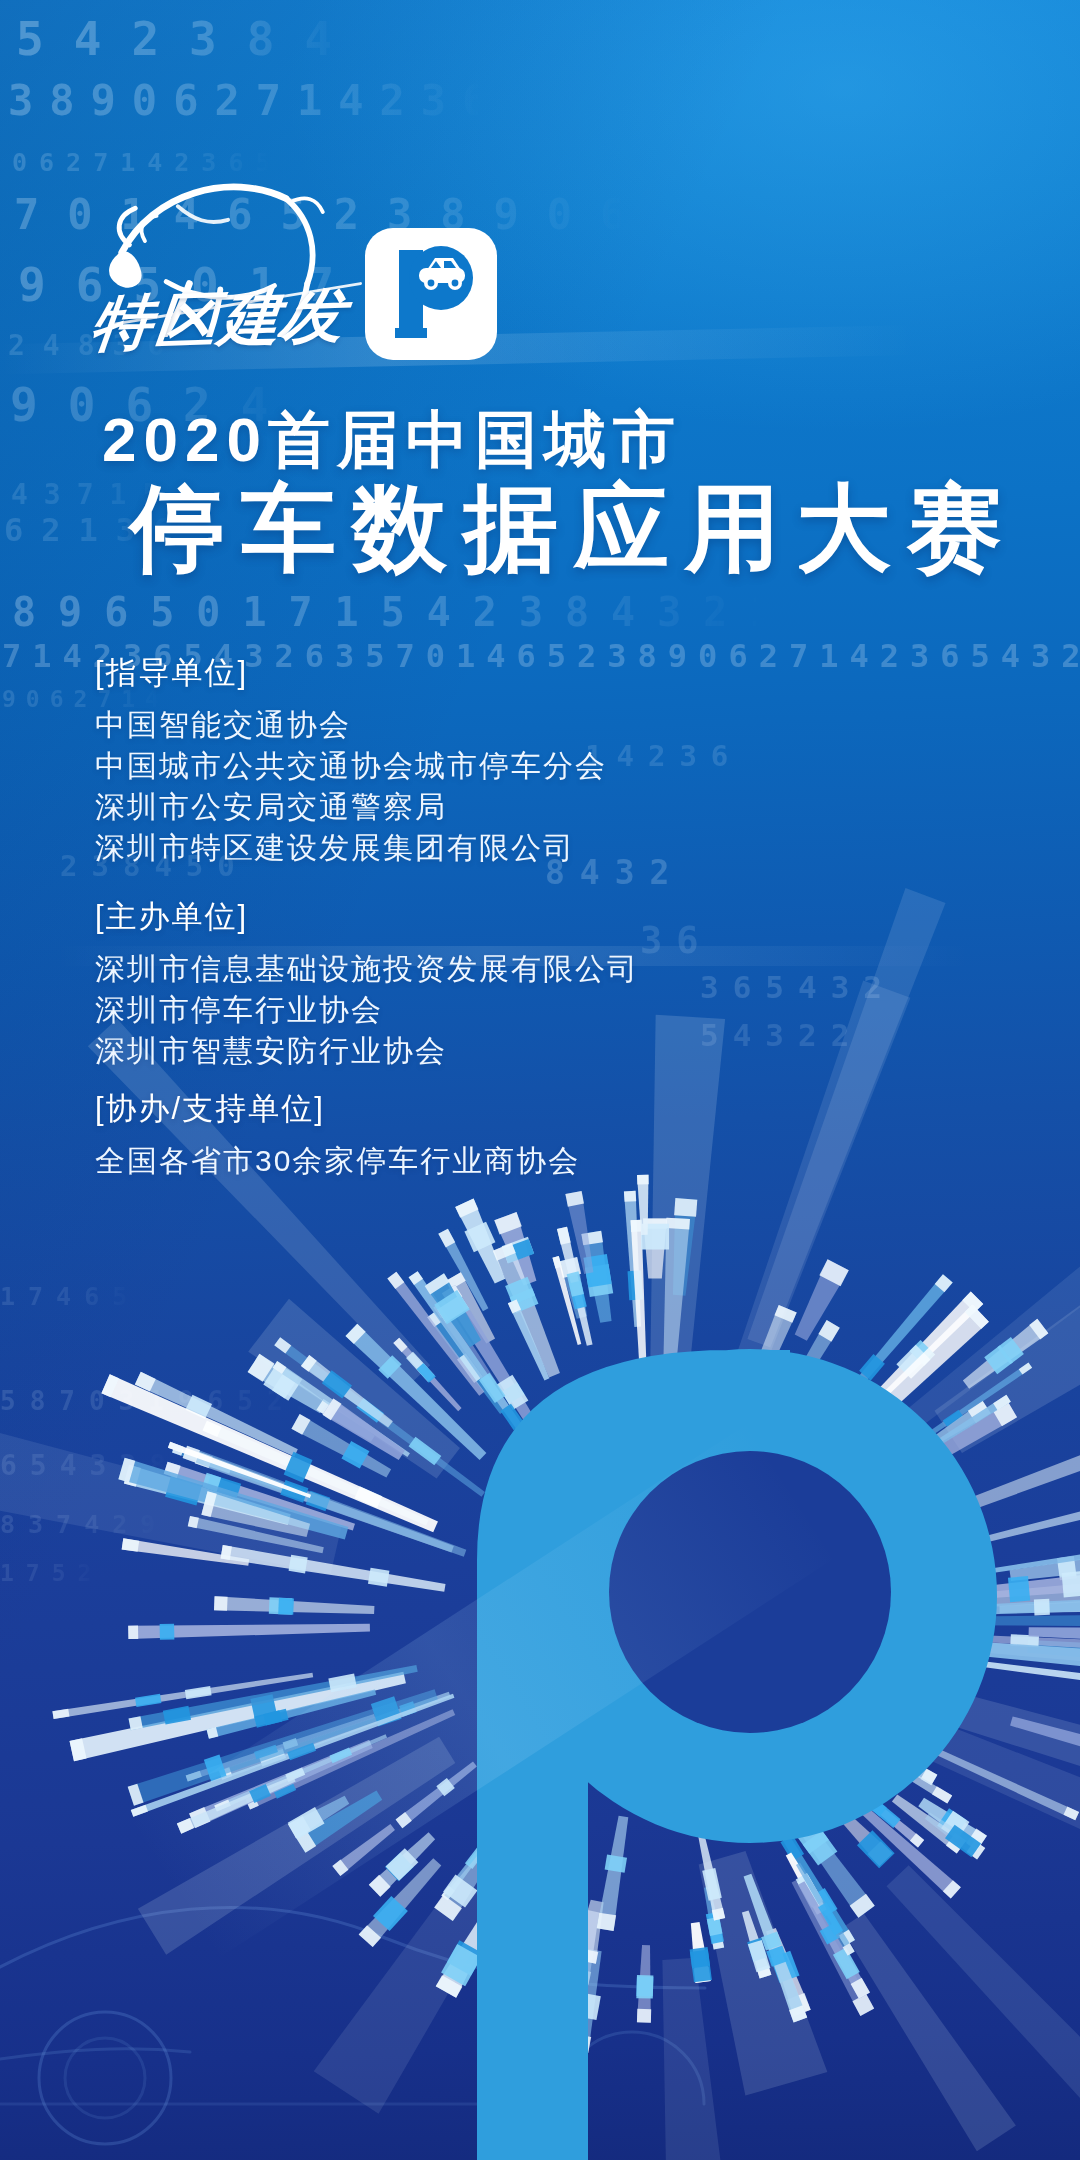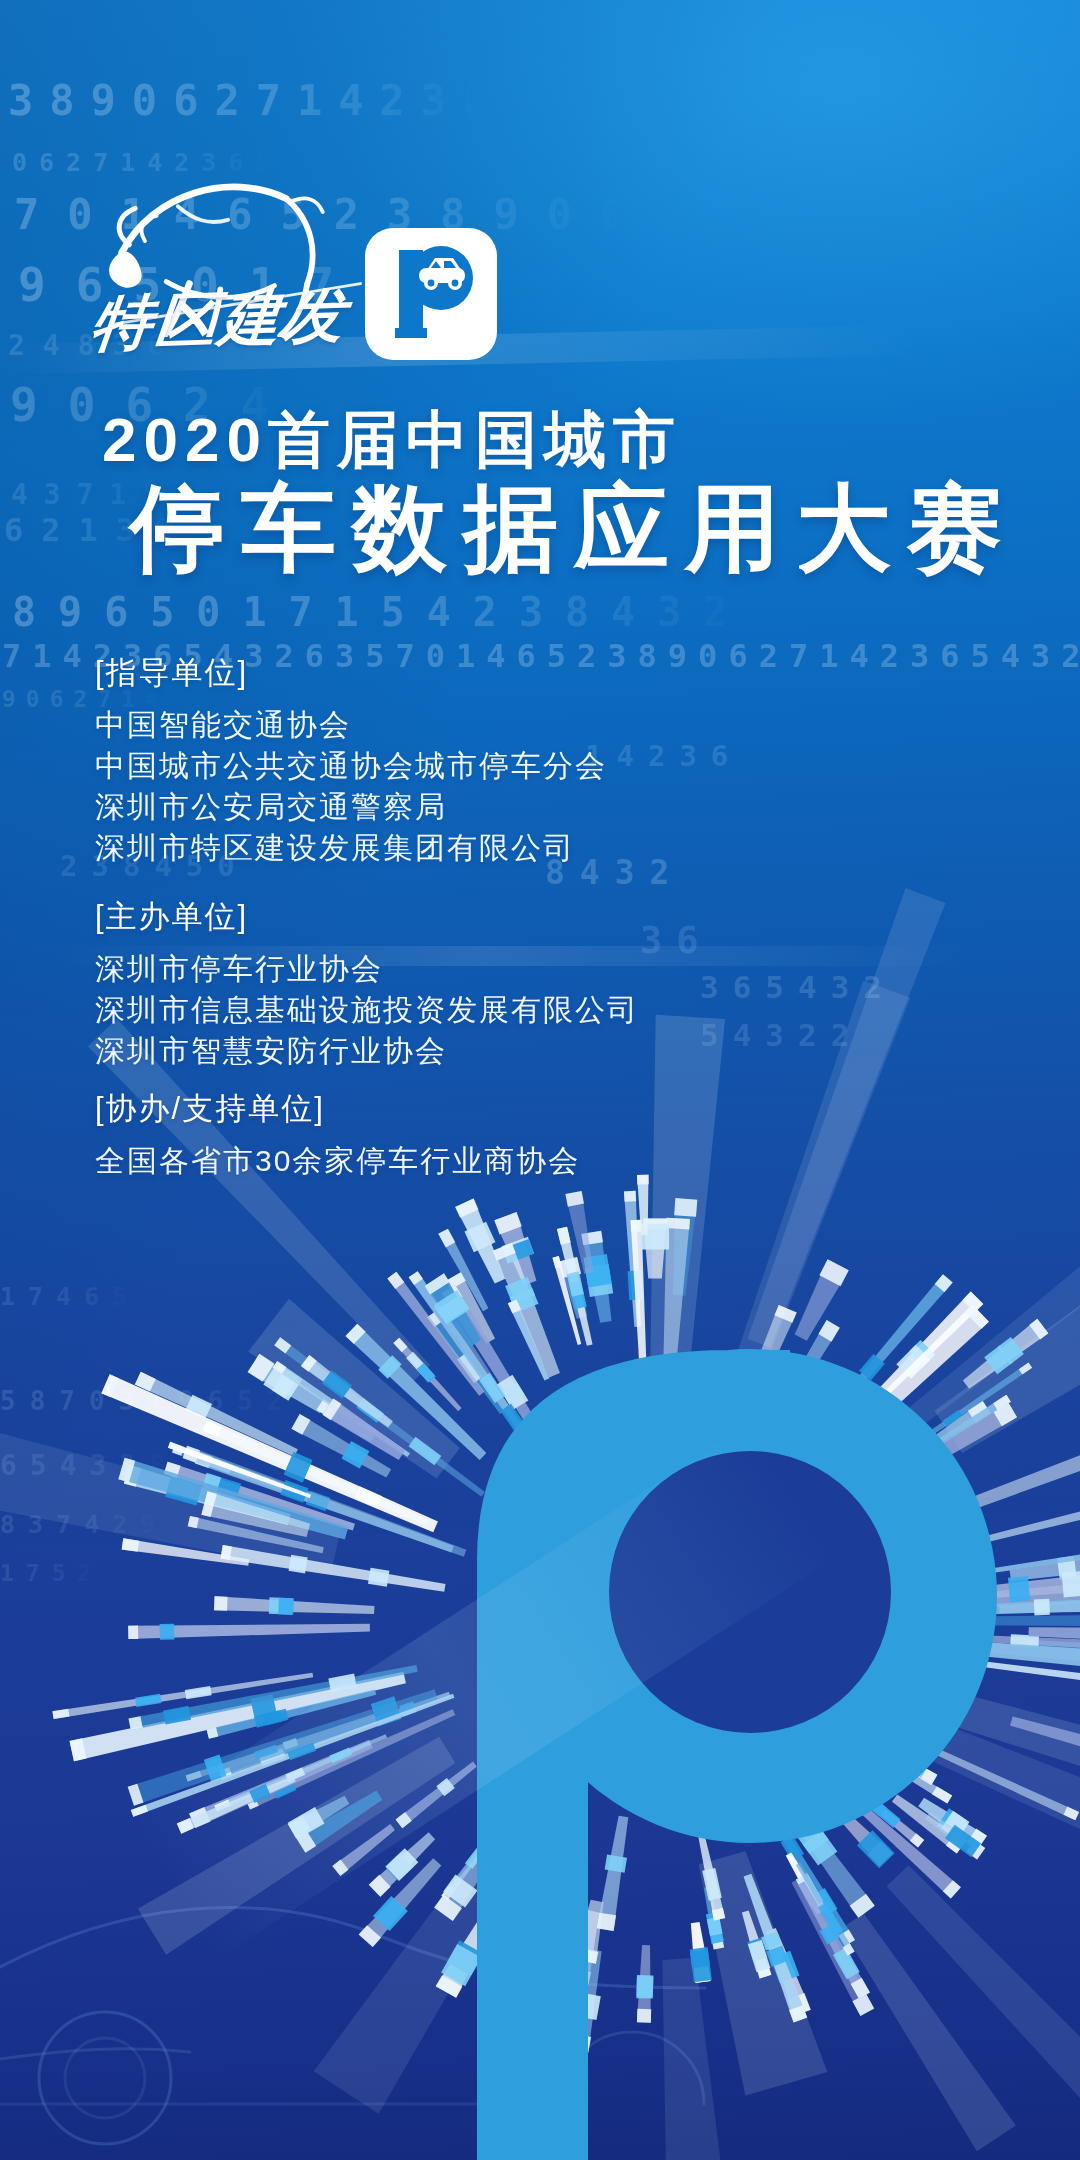--- a/index.html
+++ b/index.html
@@ -55,20 +55,21 @@
 </style>
 </head>
 <body>
 
 <div class="poster">
 
   <div class="top-glow"></div>
   <div class="corner-shade"></div>
 
   <div class="digit-layer">
+      <div class="digits fade" style="left: 16px; top: 16px; font-size: 46px; opacity: 0.33; letter-spacing: 30px;">542384</div>
       <div class="digits fade" style="left: 8px; top: 80px; font-size: 42px; opacity: 0.3; letter-spacing: 16px;">389062714236</div>
       <div class="digits fade" style="left: 12px; top: 150px; font-size: 25px; opacity: 0.2; letter-spacing: 12px;">0627142365</div>
       <div class="digits fade" style="left: 14px; top: 194px; font-size: 42px; opacity: 0.28; letter-spacing: 28px;">701465238906</div>
       <div class="digits fade" style="left: 18px; top: 262px; font-size: 46px; opacity: 0.3; letter-spacing: 30px;">96501715</div>
       <div class="digits fade" style="left: 8px; top: 332px; font-size: 28px; opacity: 0.16; letter-spacing: 18px;">24836</div>
       <div class="digits fade" style="left: 10px; top: 382px; font-size: 46px; opacity: 0.24; letter-spacing: 30px;">90624</div>
       <div class="digits fade" style="left: 11px; top: 450px; font-size: 28px; opacity: 0.14; letter-spacing: 16px; margin-top: 31px;">43715</div>
       <div class="digits fade" style="left: 4px; top: 514px; font-size: 32px; opacity: 0.16; letter-spacing: 18px;">62136</div>
       <div class="digits fade" style="left: 12px; top: 592px; font-size: 40px; opacity: 0.3; letter-spacing: 22px;">89650171542384321</div>
       <div class="digits" style="left: 2px; top: 640px; font-size: 32px; opacity: 0.26; letter-spacing: 11px;">714236543263570146523890627142365432</div>
@@ -830,22 +831,22 @@
           <div class="sec-line">中国智能交通协会</div>
           <div class="sec-line">中国城市公共交通协会城市停车分会</div>
           <div class="sec-line">深圳市公安局交通警察局</div>
           <div class="sec-line">深圳市特区建设发展集团有限公司</div>
         </div>
     </div>
 
     <div class="section">
       <div class="sec-heading">[主办单位]</div>
       <div class="sec-lines">
+          <div class="sec-line">深圳市信息基础设施投资发展有限公司</div>
           <div class="sec-line">深圳市停车行业协会</div>
-          <div class="sec-line">深圳市信息基础设施投资发展有限公司</div>
           <div class="sec-line">深圳市智慧安防行业协会</div>
         </div>
     </div>
 
     <div class="section">
       <div class="sec-heading">[协办/支持单位]</div>
       <div class="sec-lines">
           <div class="sec-line">全国各省市30余家停车行业商协会</div>
         </div>
     </div>

